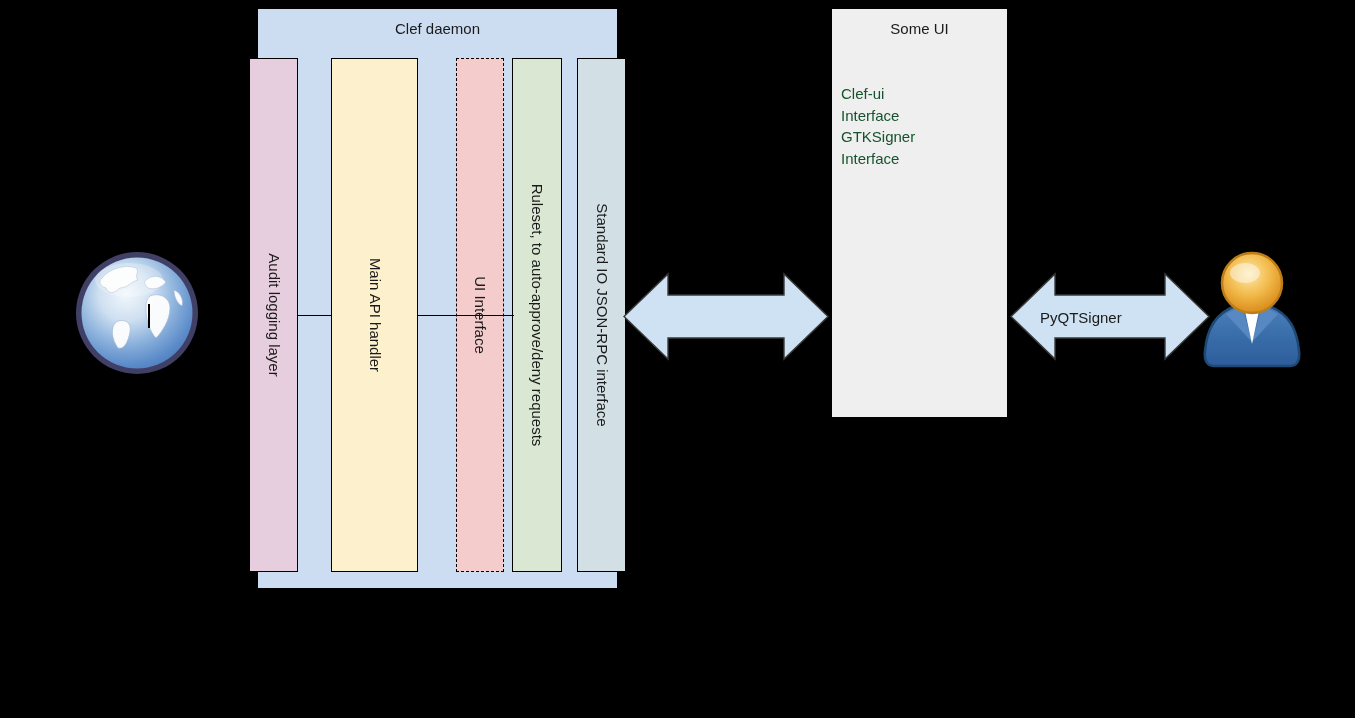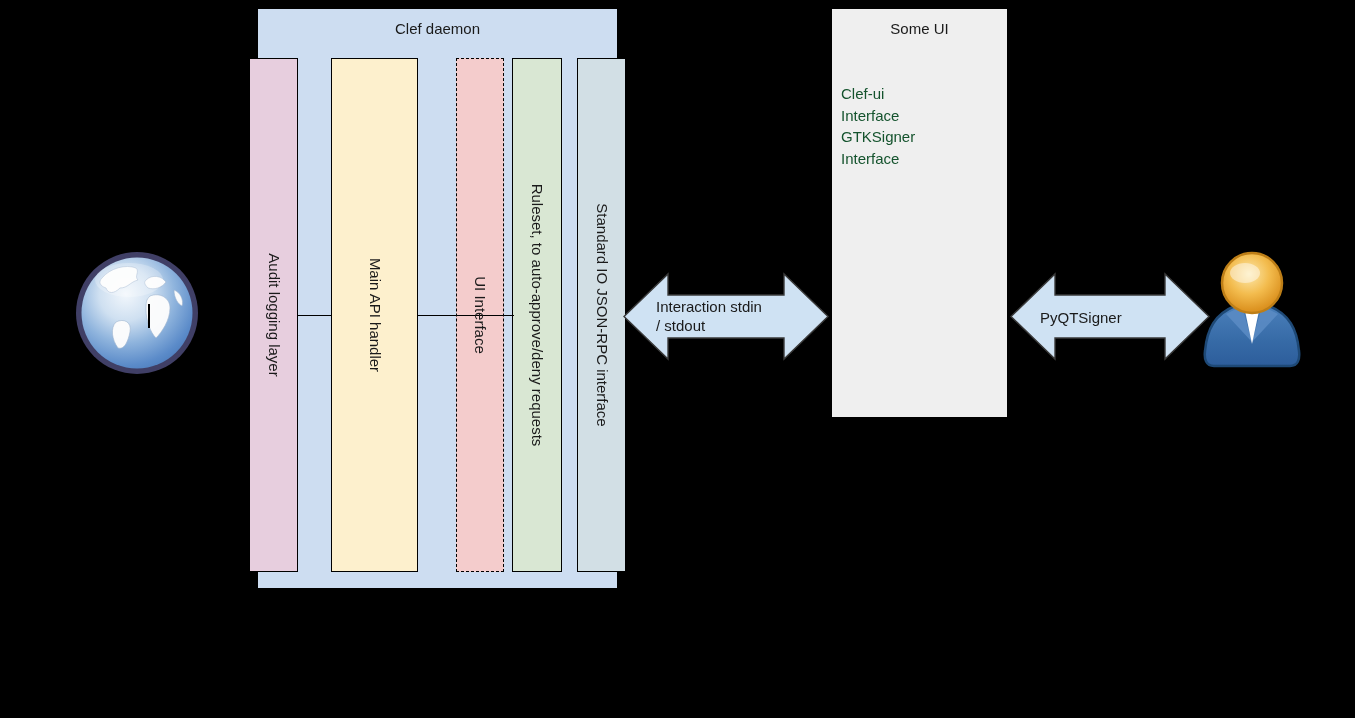--- a/index.html
+++ b/index.html
@@ -124,24 +124,20 @@
       <ellipse cx="55" cy="30" rx="34" ry="17" fill="#ffffff" opacity="0.25"></ellipse>
     </svg>
   </div>
   <div class="vtick"></div>
 
   <div class="arrow arrow-stdio">
     <svg width="206" height="89" viewBox="0 0 206 89">
       <polygon points="1,44.5 45,2 45,23 161,23 161,2 205,44.5 161,87 161,66 45,66 45,87" fill="#cfe2f3" stroke="#3a3a3a" stroke-width="1.4"></polygon>
     </svg>
   </div>
-  <div class="arrow-text arrow-stdio-text">
-    <div>Interaction stdin</div>
-    <div>/ stdout</div>
-  </div>
 
   <div class="someui-box">
     <div class="someui-title">Some UI</div>
     <div class="someui-list">
       <div>Clef-ui</div>
       <div>Interface</div>
       <div>GTKSigner</div>
       <div>Interface</div>
     </div>
   </div>

